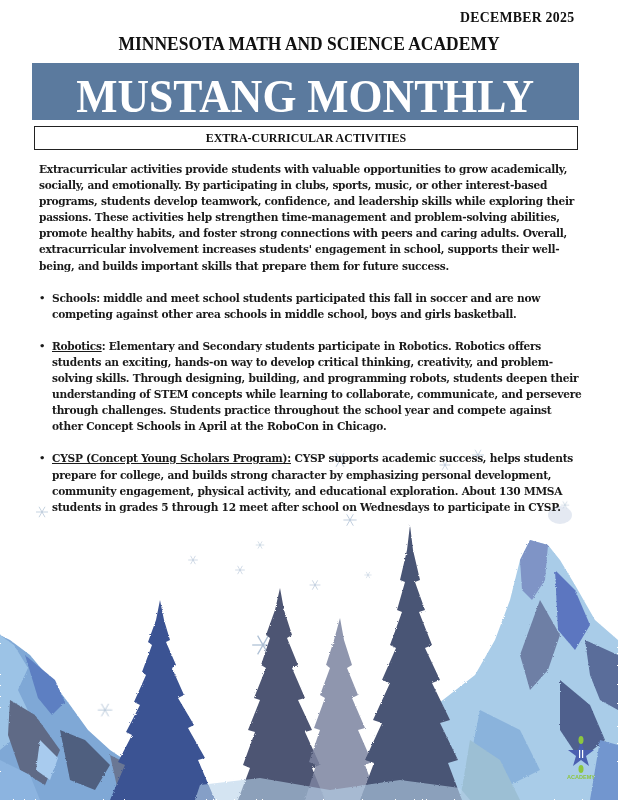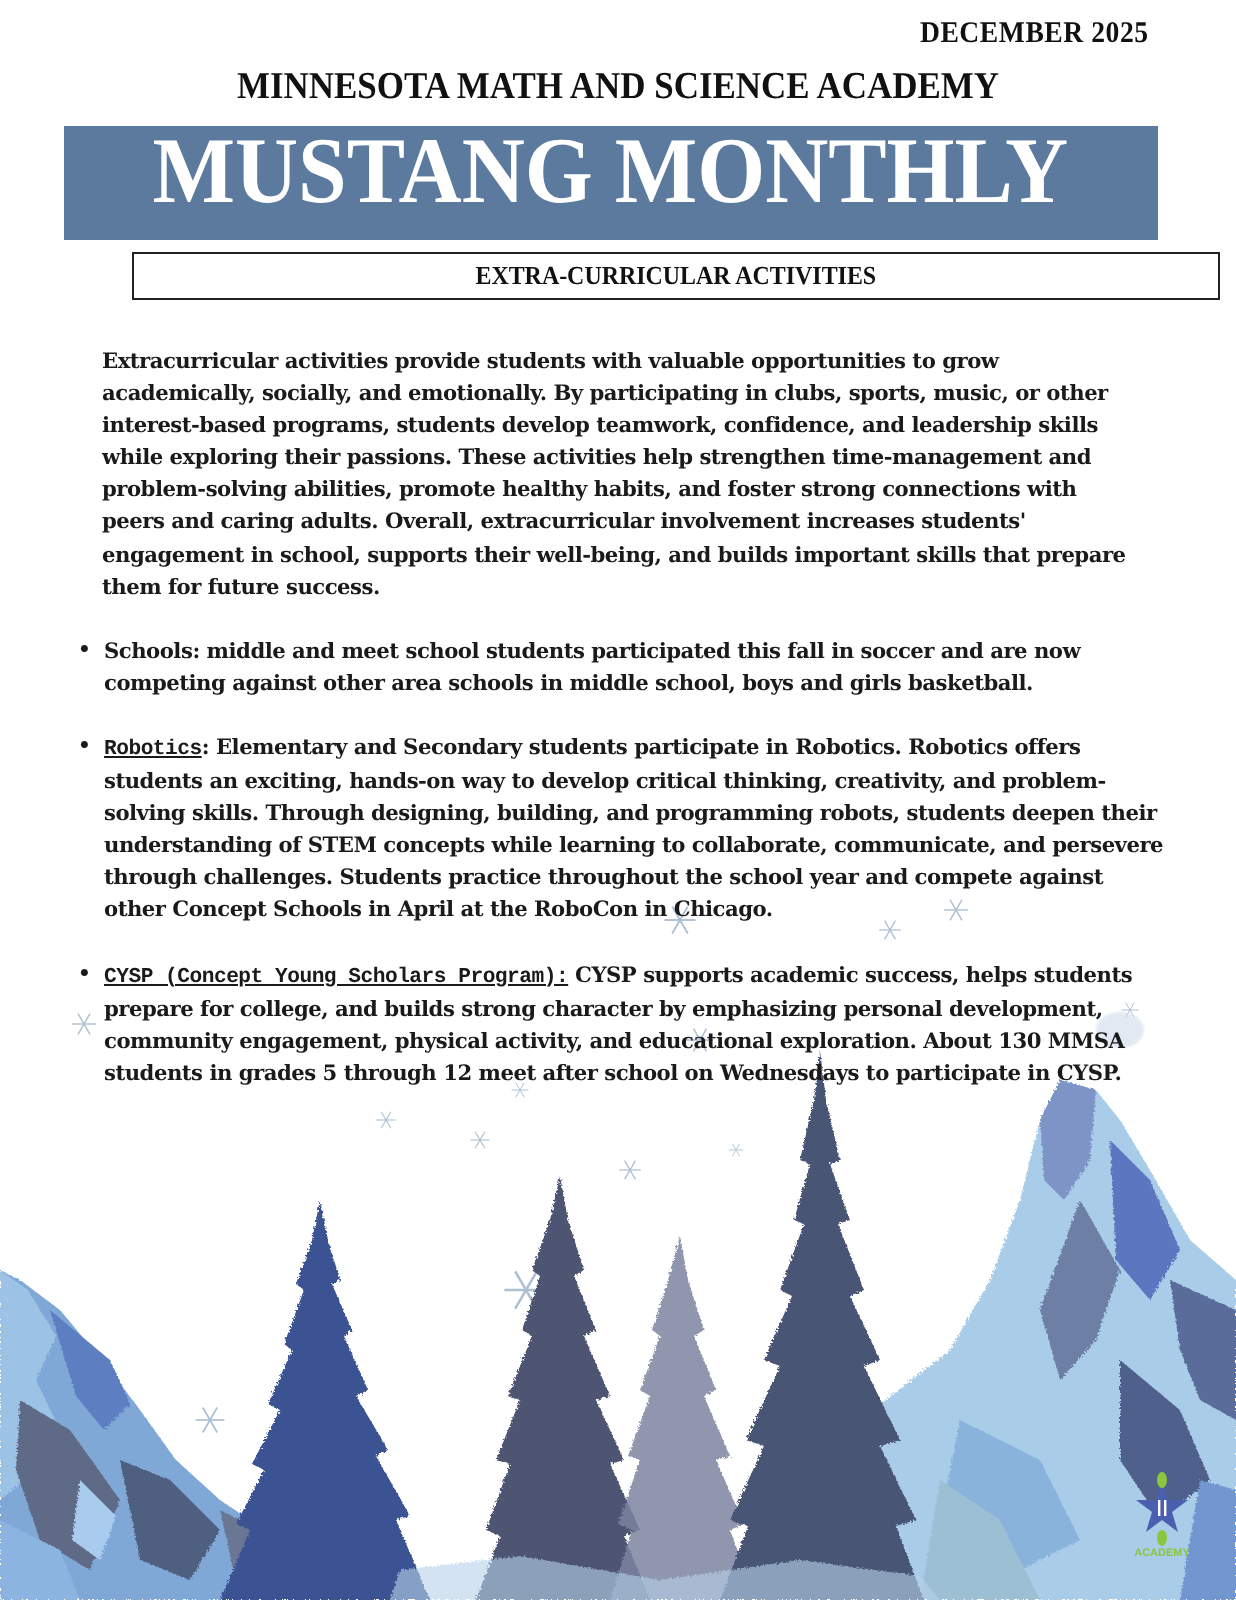--- a/index.html
+++ b/index.html
@@ -17,53 +17,53 @@
     }
     .school {
       position: absolute; left: 0; width: 618px; top: 33px; text-align: center;
       font-family: "Liberation Serif", serif; font-weight: bold;
       font-size: 19px; color: #111;
       transform: scaleX(0.92);
     }
     .banner {
       position: absolute; left: 32px; top: 63px; width: 547px; height: 57px;
       background: #5b7a9e;
-      display: flex; align-items: flex-start; justify-content: center;
+      display: flex; align-items: flex-end; justify-content: center;
     }
     .banner-title {
       font-family: "Liberation Serif", serif; font-weight: bold;
       font-size: 47px; color: #ffffff; letter-spacing: 0px;
       transform: scaleX(0.93);
       line-height: 1;
     }
     .section-box {
       position: absolute; left: 34px; top: 126px; width: 542px; height: 22px;
       border: 1.2px solid #222; background: #fff;
-      display: flex; align-items: center; justify-content: center; margin-left: 32px;
+      display: flex; align-items: center; justify-content: center;
     }
     .section-title {
       font-family: "Liberation Serif", serif; font-weight: bold;
       font-size: 13px; color: #111; transform: scaleX(0.92);
     }
     .content {
       position: absolute; left: 35px; top: 157px; width: 548px;
       font-family: "DejaVu Serif", serif; font-weight: bold;
       font-size: 10.6px; line-height: 16.1px; color: #1a1a1a;
       letter-spacing: -0.25px;
       z-index: 2;
     }
-    .content p { margin: 16px; }
+    .content p { margin: 4px; }
     .intro { margin-bottom: 16px !important; }
     ul { margin: 0; padding: 0; list-style: none; }
     li { position: relative; padding-left: 17px; }
     li .bullet {
       position: absolute; left: 4px; top: 0; font-size: 10px;
     }
     li.gap { margin-top: 16px; }
-    .u { text-decoration: underline; font-family: Liberation Mono, monospace; }
+    .u { text-decoration: underline; }
 
     
     .scene {
       position: absolute; left: 0; top: 440px; width: 618px; height: 360px;
       z-index: 1;
     }
     .logo {
       position: absolute; left: 563px; top: 735px; width: 36px; height: 56px;
       z-index: 3; text-align: center;
     }

